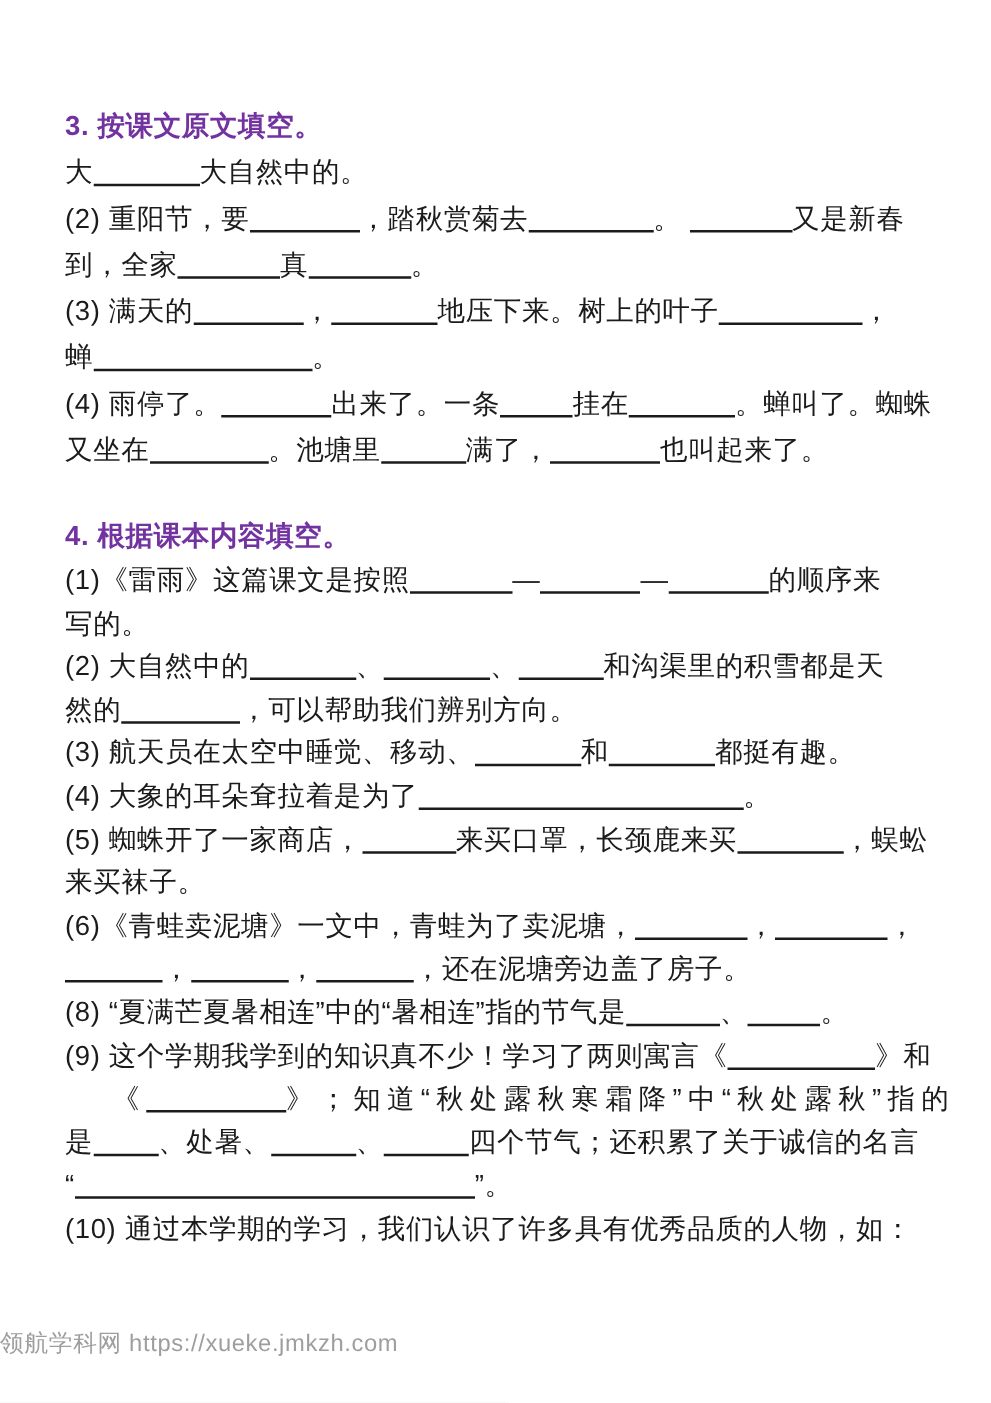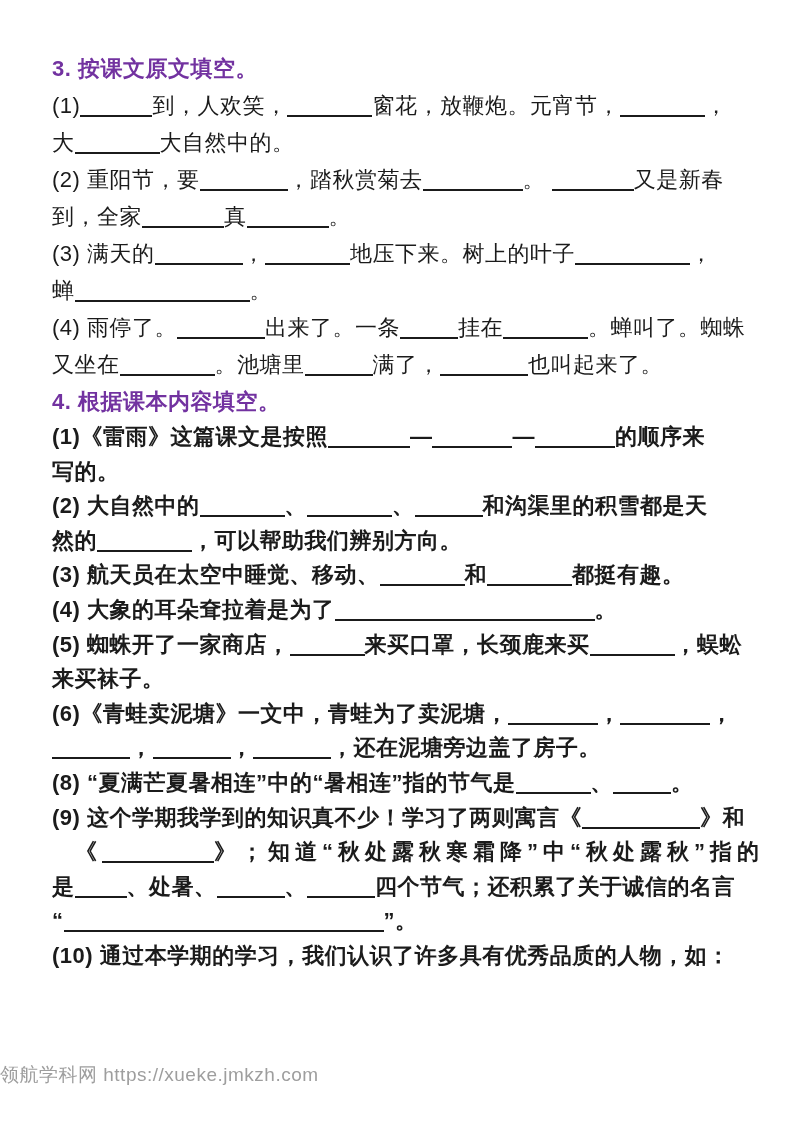--- a/index.html
+++ b/index.html
@@ -17,38 +17,37 @@
   .page{
     position:relative;width:793px;height:1122px;
     background:var(--paper);overflow:hidden;color:var(--ink);
   }
   #content{position:absolute;left:52px;top:50px;width:712px;}
   .line{
     white-space:nowrap;font-size:22px;letter-spacing:0.5px;
     color:var(--ink);
   }
   .seca{line-height:37px;height:37px;}
-  .secb{line-height:34.6px;height:34.6px;font-weight:bold;}
-  .heading{font-weight:bold;color:var(--purple);}
+  .secb{line-height:34.6px;height:34.6px;}
+  .heading{font-weight:bold;color:var(--purple);margin-top:32px;}
   .blank{
     display:inline-block;border-bottom:2px solid var(--ink);
     height:22px;vertical-align:-4px;
   }
   .footer{
     position:absolute;left:0;top:1062px;width:100%;
     color:var(--footer);font-size:19px;letter-spacing:0.5px;
   }
 </style>
 </head>
 <body>
 
 <div class="page">
   <div id="content">
       <div class="line seca heading">3. 按课文原文填空。</div>
-      <div class="line seca"><span>(1)</span><span class="blank" style="width: 72px;"></span><span>到，人欢笑，</span><span class="blank" style="width: 85px;"></span><span>窗花，放鞭炮。元宵节，</span><span class="blank" style="width: 85px;"></span><span>，</span></div>
       <div class="line seca"><span>大</span><span class="blank" style="width: 85px;"></span><span>大自然中的。</span></div>
       <div class="line seca"><span>(2) 重阳节，要</span><span class="blank" style="width: 88px;"></span><span>，踏秋赏菊去</span><span class="blank" style="width: 100px;"></span><span>。 </span><span class="blank" style="width: 82px;"></span><span>又是新春</span></div>
       <div class="line seca"><span>到，全家</span><span class="blank" style="width: 82px;"></span><span>真</span><span class="blank" style="width: 82px;"></span><span>。</span></div>
       <div class="line seca"><span>(3) 满天的</span><span class="blank" style="width: 88px;"></span><span>，</span><span class="blank" style="width: 85px;"></span><span>地压下来。树上的叶子</span><span class="blank" style="width: 115px;"></span><span>，</span></div>
       <div class="line seca"><span>蝉</span><span class="blank" style="width: 175px;"></span><span>。</span></div>
       <div class="line seca"><span>(4) 雨停了。</span><span class="blank" style="width: 88px;"></span><span>出来了。一条</span><span class="blank" style="width: 58px;"></span><span>挂在</span><span class="blank" style="width: 85px;"></span><span>。蝉叫了。蜘蛛</span></div>
       <div class="line seca"><span>又坐在</span><span class="blank" style="width: 95px;"></span><span>。池塘里</span><span class="blank" style="width: 68px;"></span><span>满了，</span><span class="blank" style="width: 88px;"></span><span>也叫起来了。</span></div>
       <div class="line seca heading">4. 根据课本内容填空。</div>
       <div class="line secb"><span>(1)《雷雨》这篇课文是按照</span><span class="blank" style="width: 82px;"></span><span>—</span><span class="blank" style="width: 80px;"></span><span>—</span><span class="blank" style="width: 80px;"></span><span>的顺序来</span></div>
       <div class="line secb"><span>写的。</span></div>

